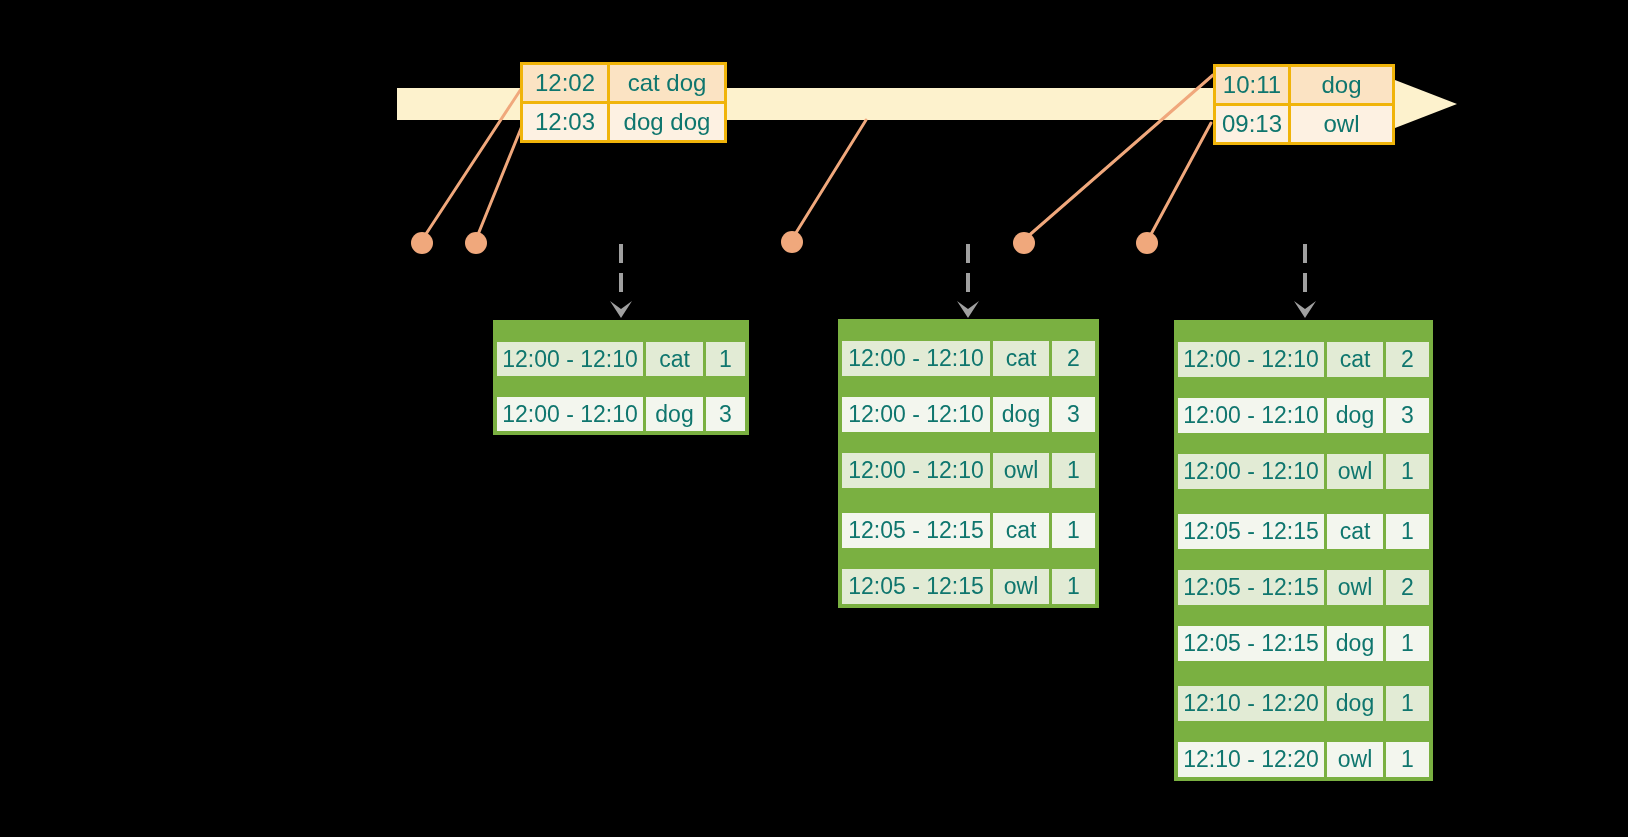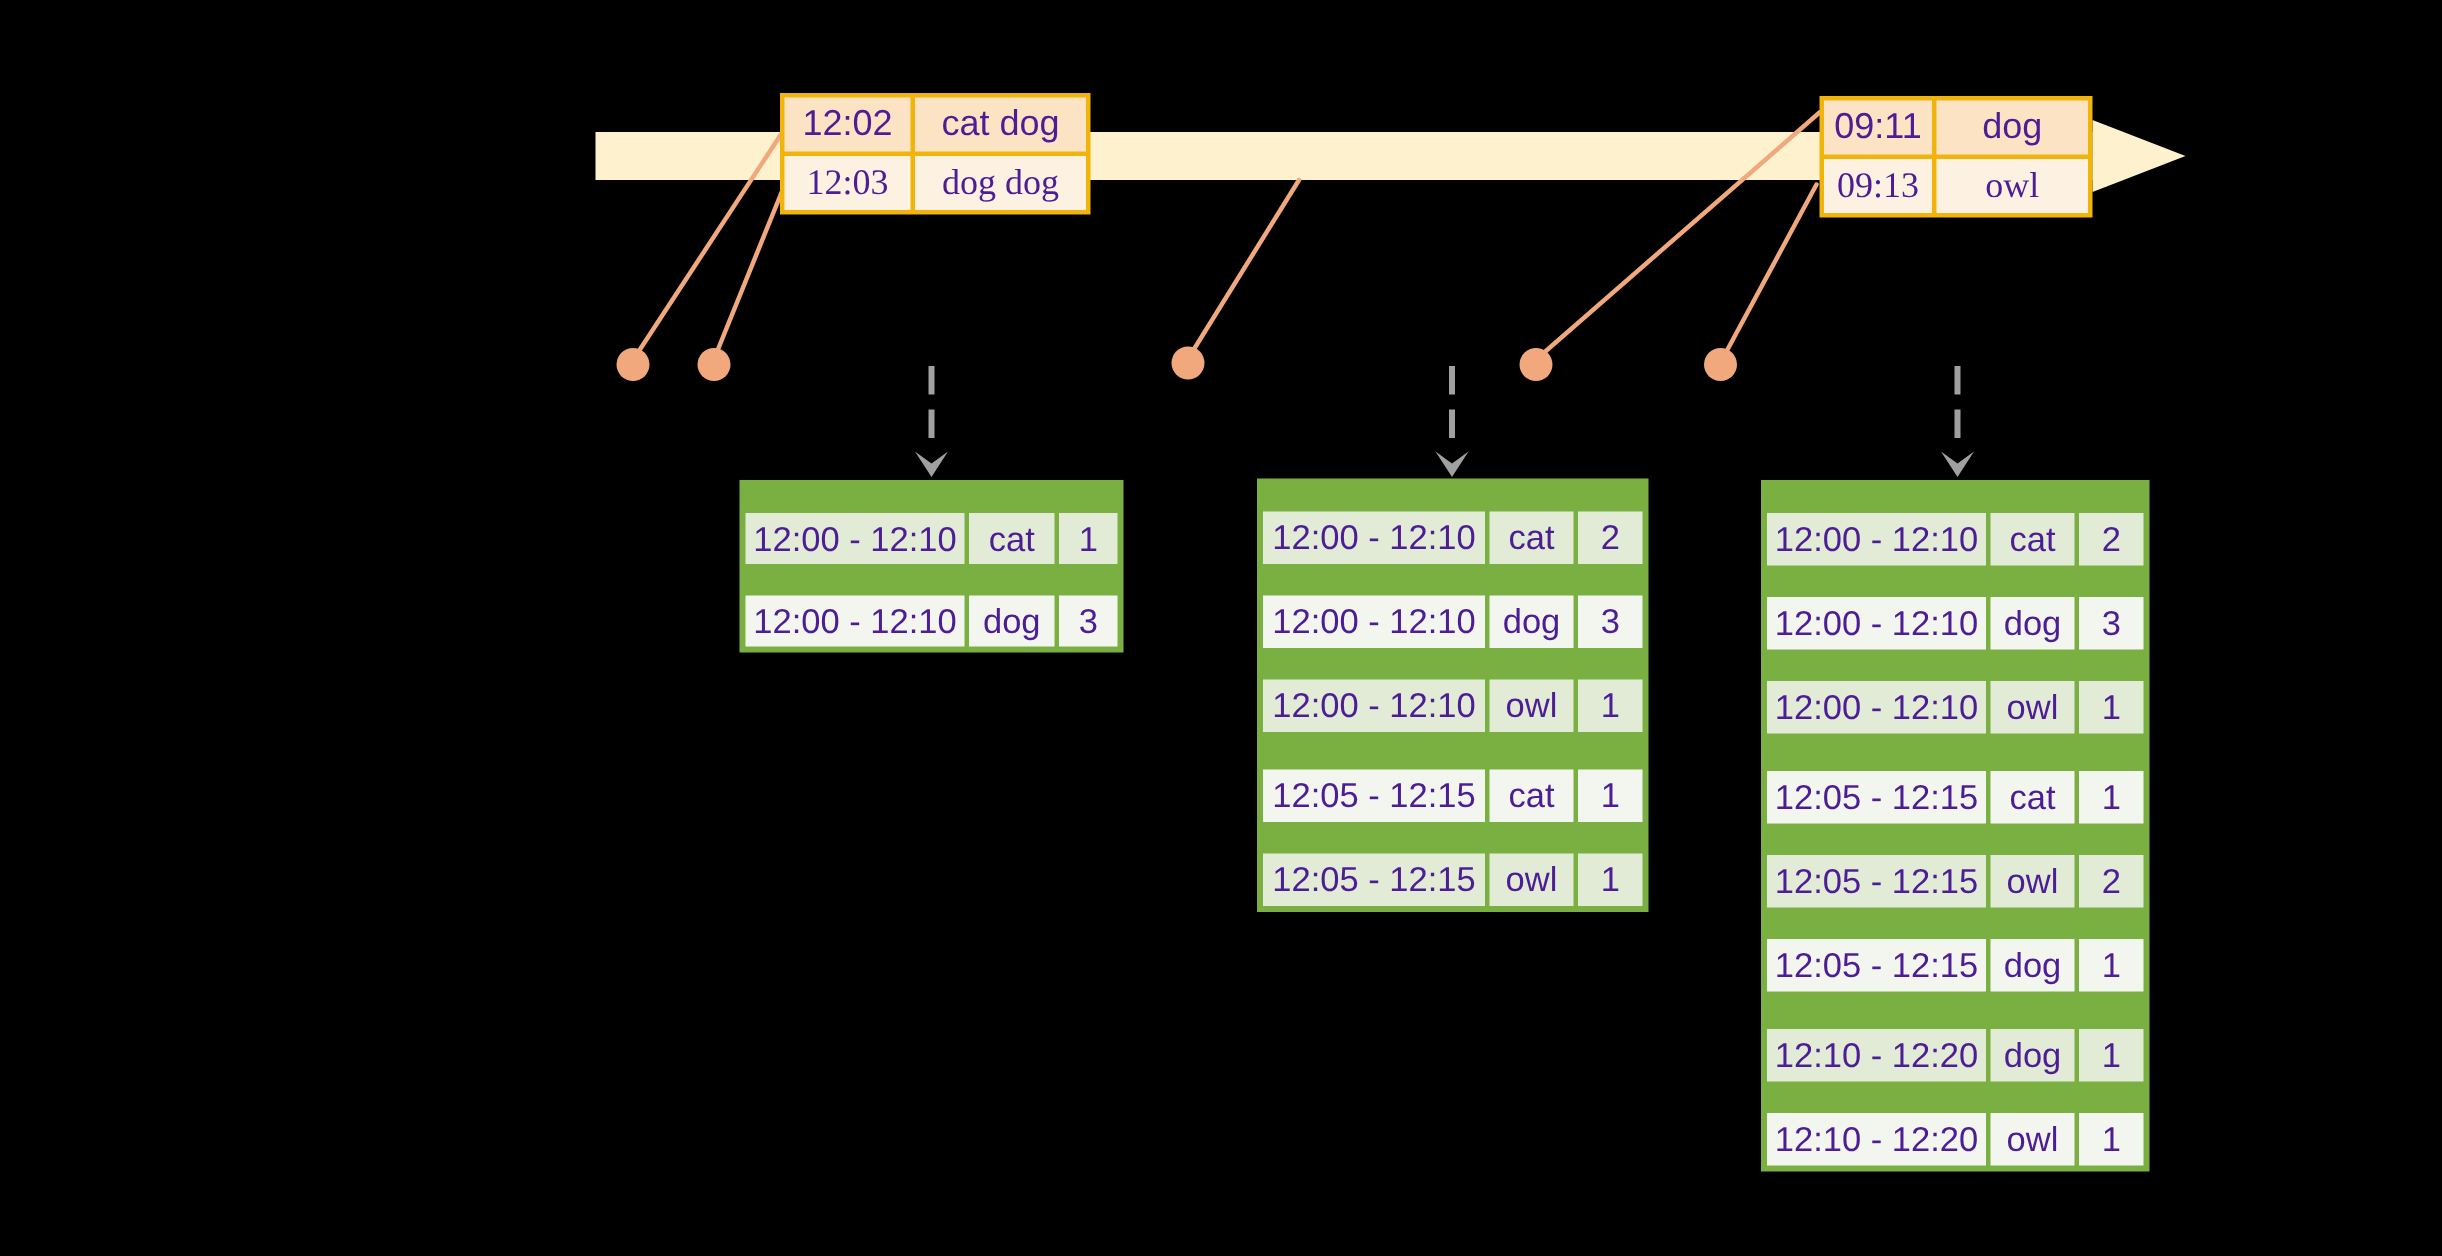--- a/index.html
+++ b/index.html
@@ -1,28 +1,28 @@
 <!DOCTYPE html>
 <html><head>
 <meta charset="utf-8">
 <title>Diagram</title>
 <style>
   html,body{margin:0;padding:0;background:#000;}
   .canvas{position:relative;width:1628px;height:837px;background:#000000;
-          font-family:"Liberation Sans",sans-serif;color:#4c1d95;overflow:hidden;border-radius:11px;}
+          font-family:"Liberation Sans",sans-serif;color:#0f766e;overflow:hidden;border-radius:11px;}
   .layer{position:absolute;left:0;top:0;}
 
   
   .ev-table{position:absolute;display:grid;background:#f0b40a;gap:3px;padding:3px;box-sizing:content-box;}
   #ev1{left:520px;top:62px;grid-template-columns:84px 114px;grid-auto-rows:36px;}
   #ev2{left:866px;top:84px;grid-template-columns:84px 112px;grid-auto-rows:32px;}
   #ev3{left:1213px;top:64px;grid-template-columns:72px 101px;grid-auto-rows:36px;}
   .ev-cell{display:flex;align-items:center;justify-content:center;font-size:24px;}
   .ev-dark{background:#fbe3c3;}
-  .ev-light{background:#fdf1e2;font-family:Liberation Serif, serif;}
+  .ev-light{background:#fdf1e2;}
   .ev-med{background:#fae8d1;}
 
   
   .res-table{position:absolute;background:#7ab041;padding:4px;box-sizing:content-box;}
   .res-row{display:flex;gap:3px;margin-top:3px;}
   .res-row:first-child{margin-top:0;}
   .res-row.group-start{margin-top:7px;}
   .res-cell{display:flex;align-items:center;justify-content:center;font-size:23px;height:35px;margin-top:18px;}
   #res1{left:493px;top:320px;}
   #res1 .res-cell{height:34px;}
@@ -74,21 +74,21 @@
 
   <div id="ev1" class="ev-table">
     <div class="ev-cell ev-dark">12:02</div>
     <div class="ev-cell ev-dark">cat dog</div>
     <div class="ev-cell ev-light">12:03</div>
     <div class="ev-cell ev-light">dog dog</div>
   </div>
 
 
   <div id="ev3" class="ev-table">
-    <div class="ev-cell ev-dark">09:11</div>
+    <div class="ev-cell ev-dark">10:11</div>
     <div class="ev-cell ev-dark">dog</div>
     <div class="ev-cell ev-light">09:13</div>
     <div class="ev-cell ev-light">owl</div>
   </div>
 
   <div id="res1" class="res-table">
     <div class="res-row">
       <div class="res-cell res-dark c0">12:00 - 12:10</div>
       <div class="res-cell res-dark c1">cat</div>
       <div class="res-cell res-dark c2">1</div>

